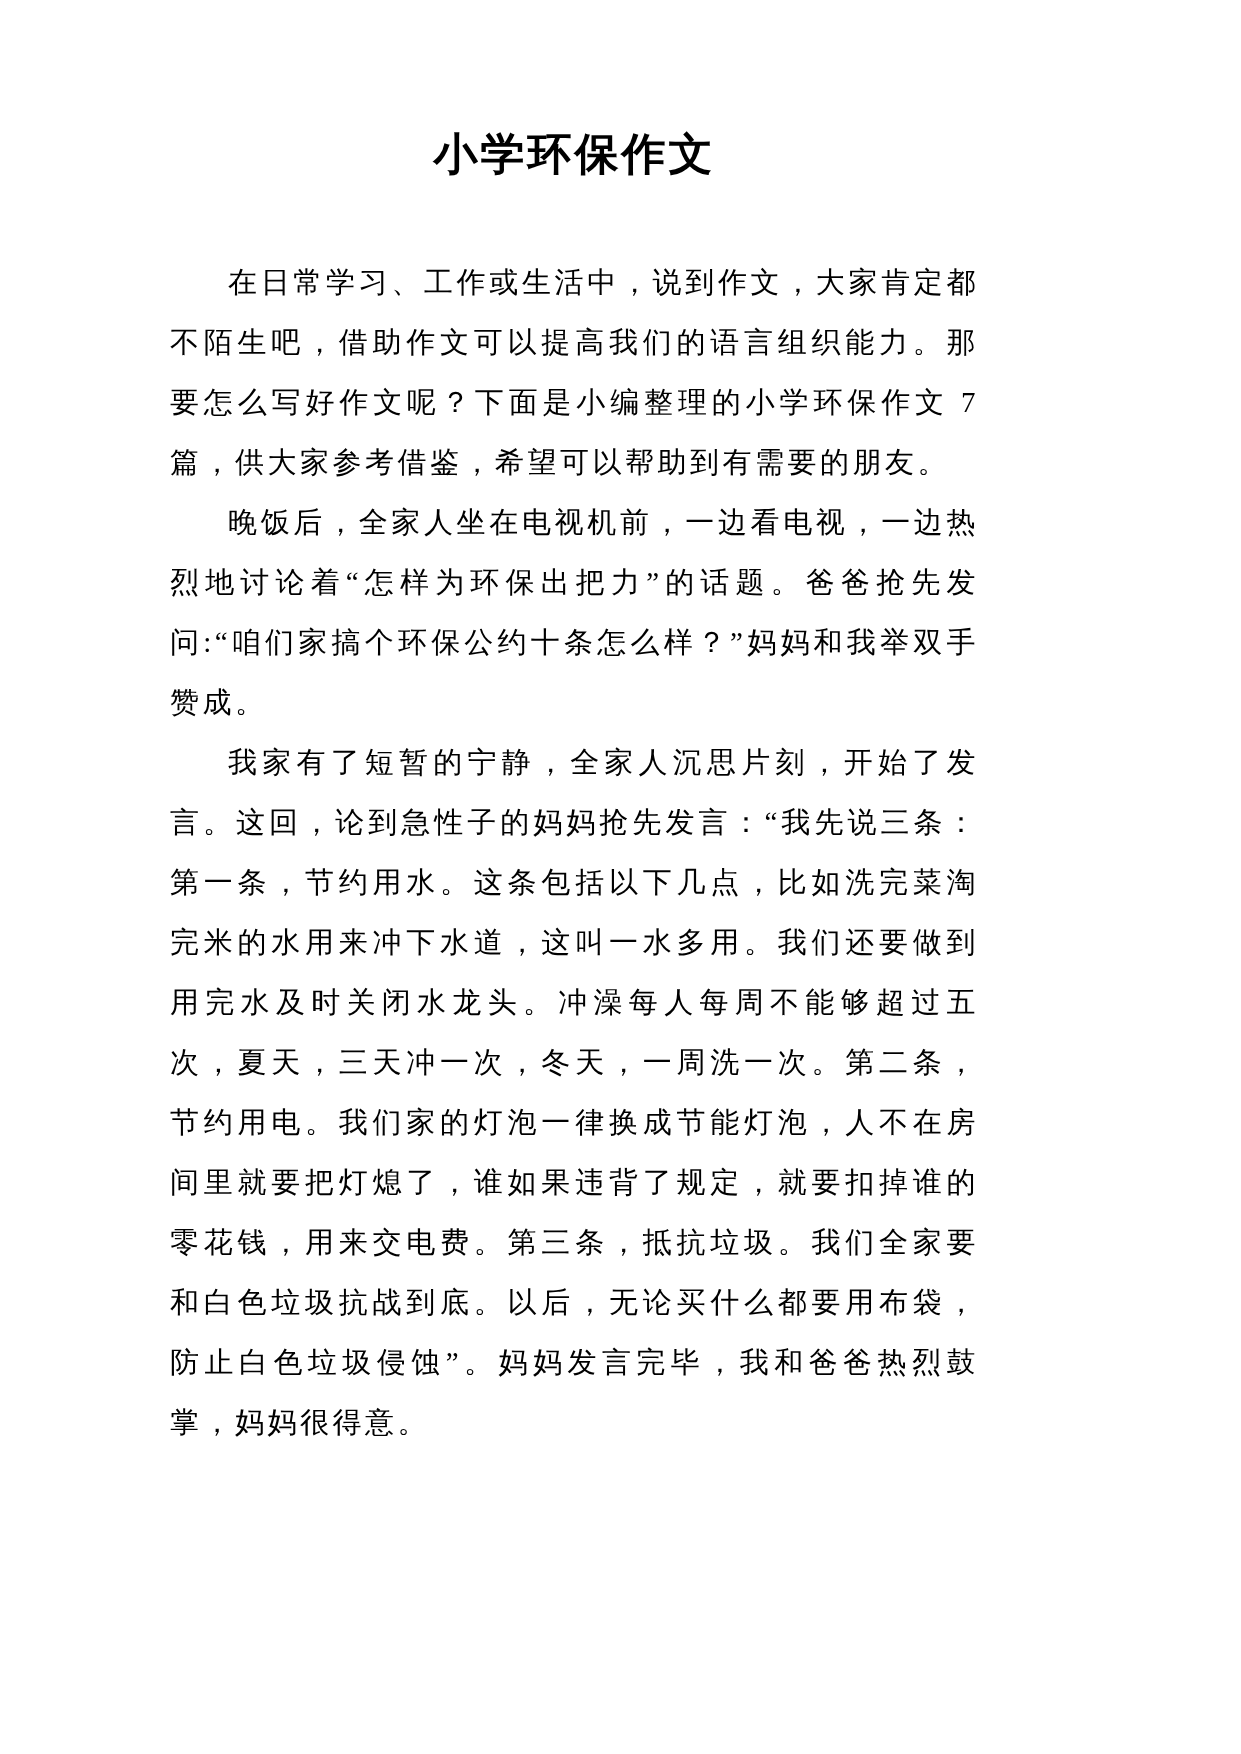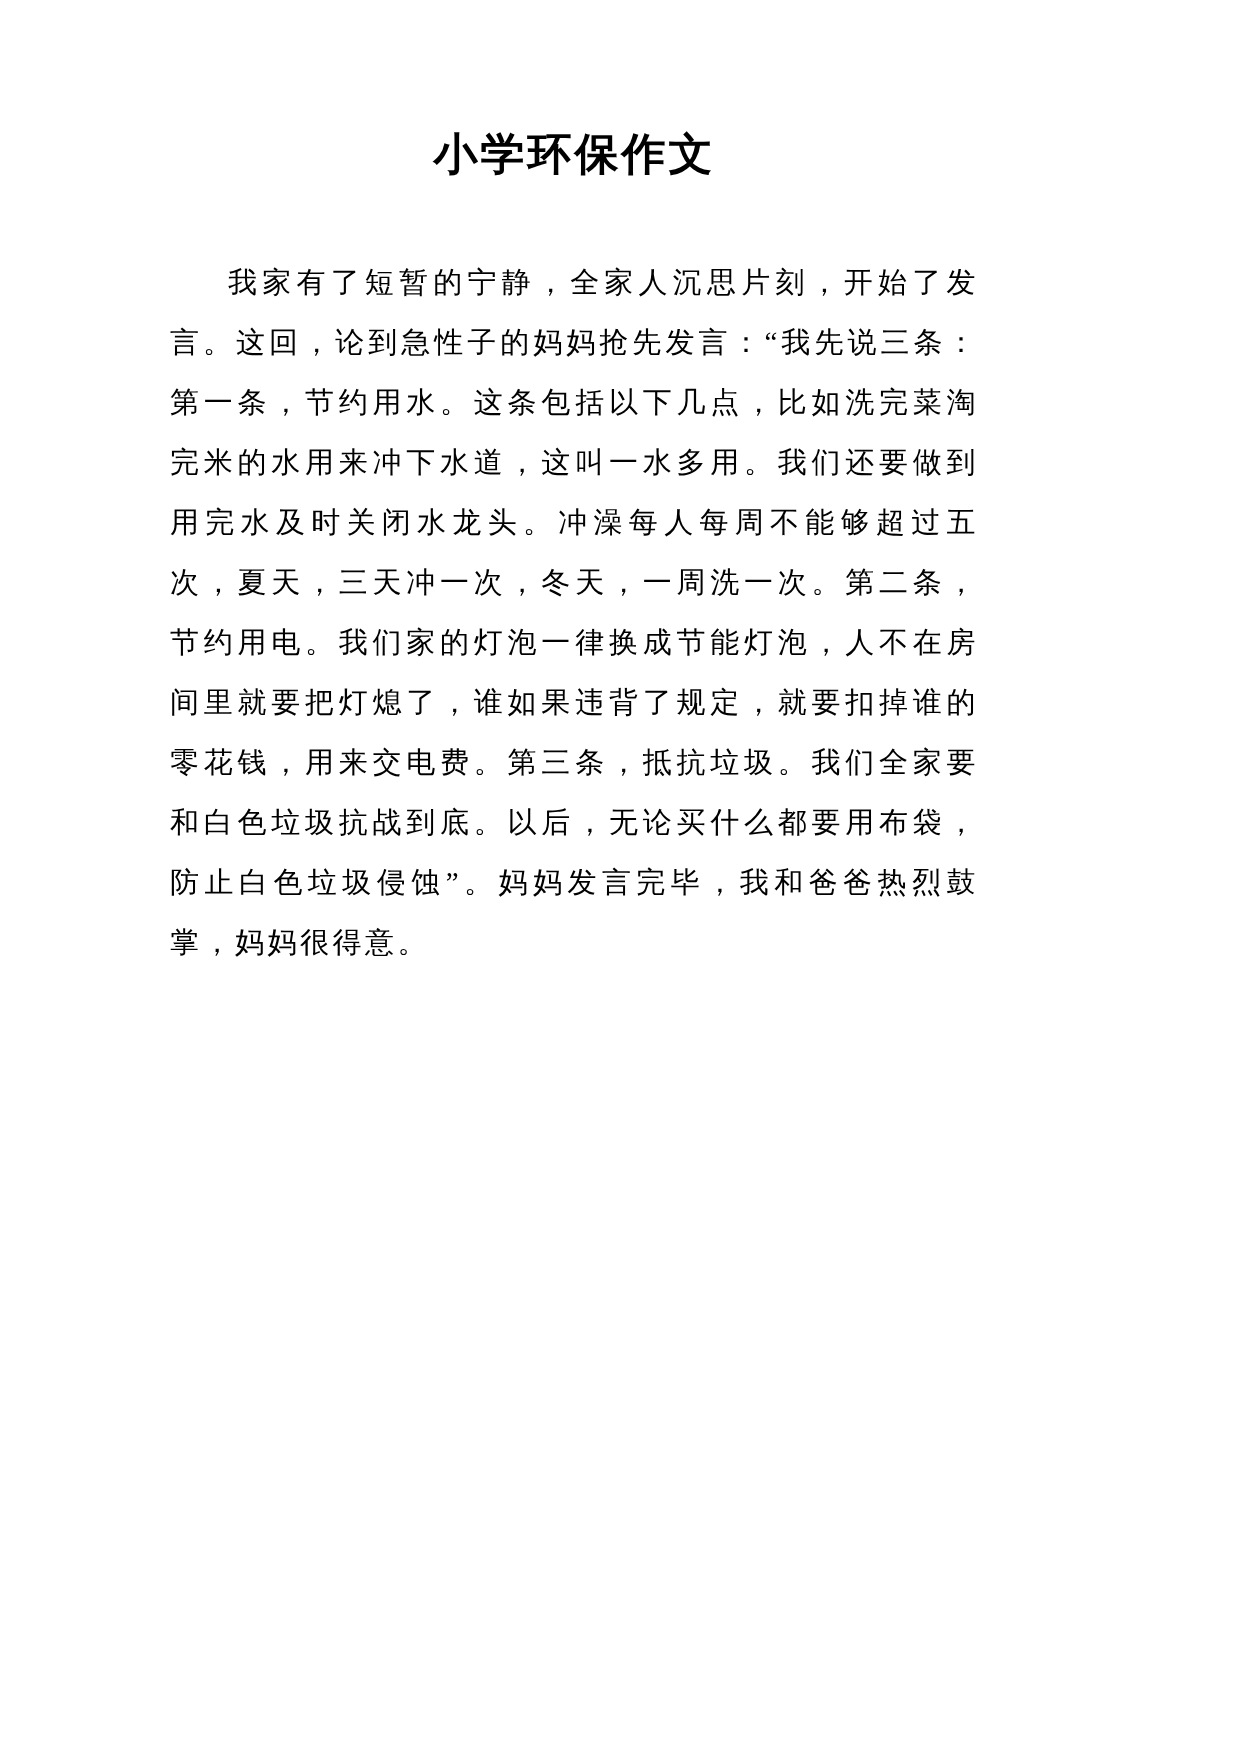--- a/index.html
+++ b/index.html
@@ -44,18 +44,20 @@
     text-indent: 2em;
   }
 </style>
 </head>
 <body>
 
 <div class="page">
   <h1 class="doc-title">小学环保作文</h1>
 
 
+  <p class="para indent">在日常学习、工作或生活中，说到作文，大家肯定都不陌生吧，借助作文可以提高我们的语言组织能力。那要怎么写好作文呢？下面是小编整理的小学环保作文 7 篇，供大家参考借鉴，希望可以帮助到有需要的朋友。</p>
 
 
+  <p class="para indent">晚饭后，全家人坐在电视机前，一边看电视，一边热烈地讨论着“怎样为环保出把力”的话题。爸爸抢先发问:“咱们家搞个环保公约十条怎么样？”妈妈和我举双手赞成。</p>
 
   <p class="para indent">我家有了短暂的宁静，全家人沉思片刻，开始了发言。这回，论到急性子的妈妈抢先发言：“我先说三条：第一条，节约用水。这条包括以下几点，比如洗完菜淘完米的水用来冲下水道，这叫一水多用。我们还要做到用完水及时关闭水龙头。冲澡每人每周不能够超过五次，夏天，三天冲一次，冬天，一周洗一次。第二条，节约用电。我们家的灯泡一律换成节能灯泡，人不在房间里就要把灯熄了，谁如果违背了规定，就要扣掉谁的零花钱，用来交电费。第三条，抵抗垃圾。我们全家要和白色垃圾抗战到底。以后，无论买什么都要用布袋，防止白色垃圾侵蚀”。妈妈发言完毕，我和爸爸热烈鼓掌，妈妈很得意。</p>
 
 </div>
 
 </body></html>

